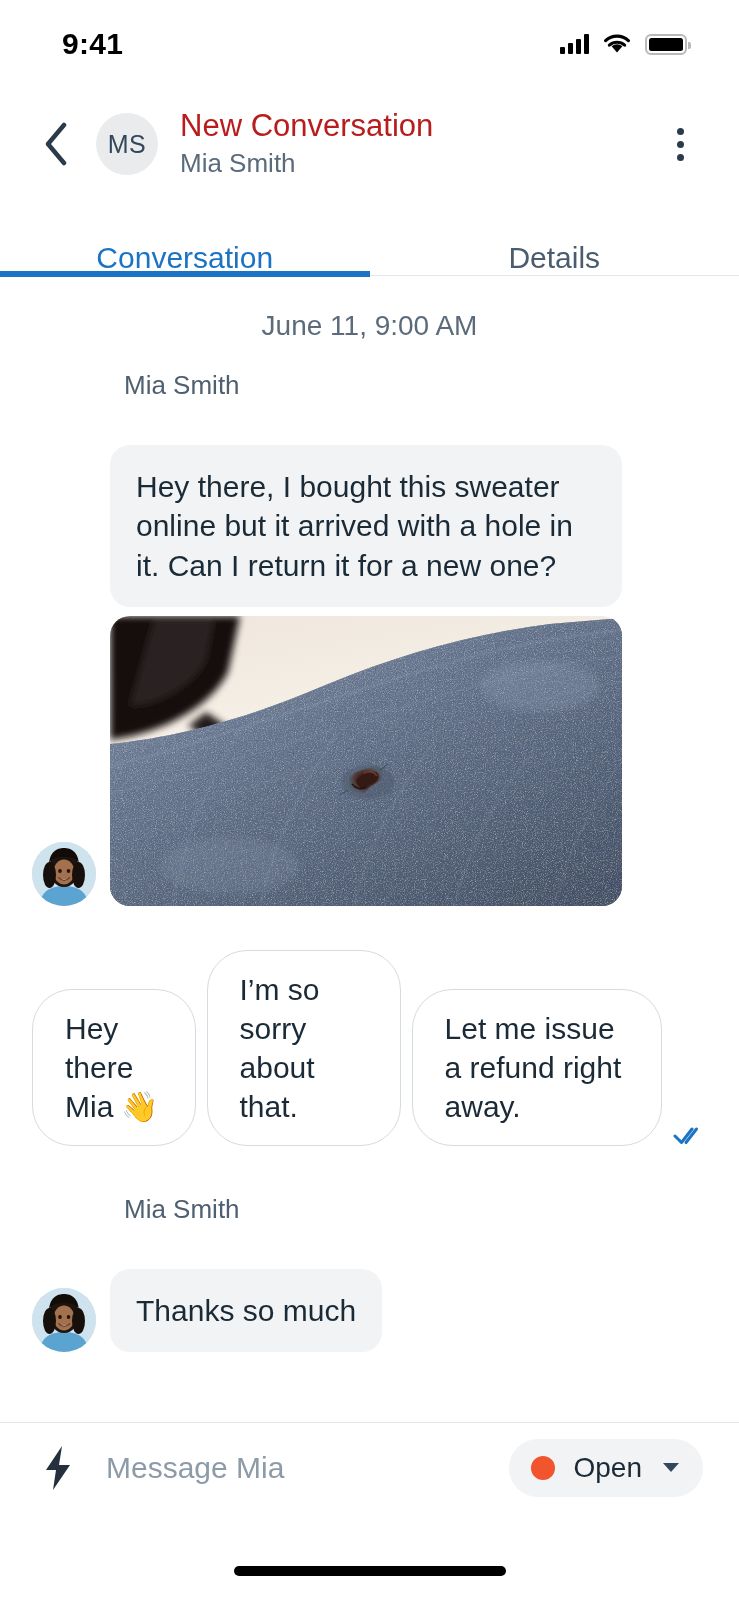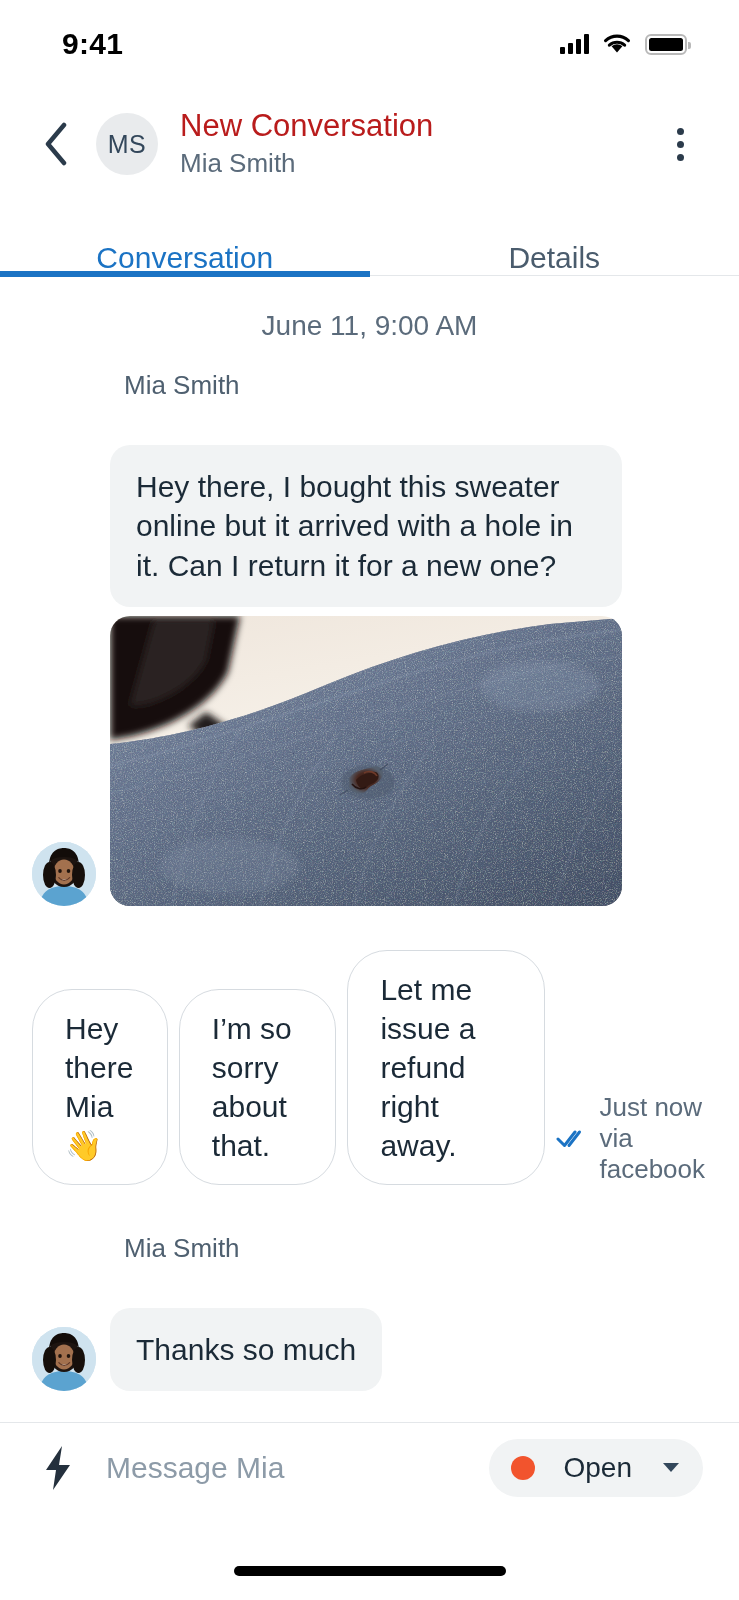--- a/index.html
+++ b/index.html
@@ -298,21 +298,21 @@
     font-family: "Liberation Sans", sans-serif;
     font-size: 30px;
     color: #7f1d1d;
     margin-left: 24px;
     min-width: 0;
   }
   .msg-input::placeholder { color: #8d9ba8; opacity: 1; }
   .status-pill {
     display: flex;
     align-items: center;
-    gap: 29px;
+    gap: 19px;
     background: #f1f3f4;
     border-radius: 30px;
     padding: 13px 24px 13px 22px;
     flex: none;
     cursor: pointer;
     justify-content: flex-end;
   }
   .status-dot {
     width: 24px; height: 24px;
     border-radius: 50%;
@@ -502,21 +502,20 @@
 
     <div class="row-out">
       <div class="bub-out">Hey there Mia 👋</div>
       <div class="bub-out">I’m so sorry about that.</div>
       <div class="bub-out">Let me issue a refund right away.</div>
       <div class="receipt">
         <svg class="checks" width="32" height="22" viewBox="0 0 32 22">
           <path d="M2 12 L8.5 18.5 L19 5" stroke="#1b73c4" stroke-width="3" fill="none" stroke-linecap="round" stroke-linejoin="round"></path>
           <path d="M13 18.5 L23.5 5" stroke="#1b73c4" stroke-width="3" fill="none" stroke-linecap="round" stroke-linejoin="round"></path>
         </svg>
-        <span>Just now via facebook</span>
       </div>
     </div>
 
     <div class="block-in">
       <div class="sender-name">Mia Smith</div>
       <div class="row-in">
         <div class="avatar-sm">
           <svg viewBox="0 0 64 64">
             <rect width="64" height="64" fill="#cfe3ef"></rect>
             <path d="M8 64 C8 50 18 44 32 44 C46 44 56 50 56 64 Z" fill="#5ba3d0"></path>

